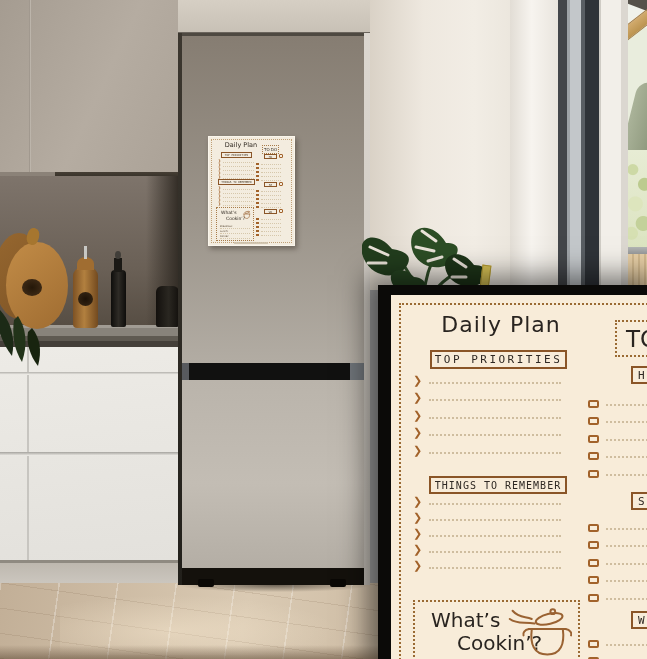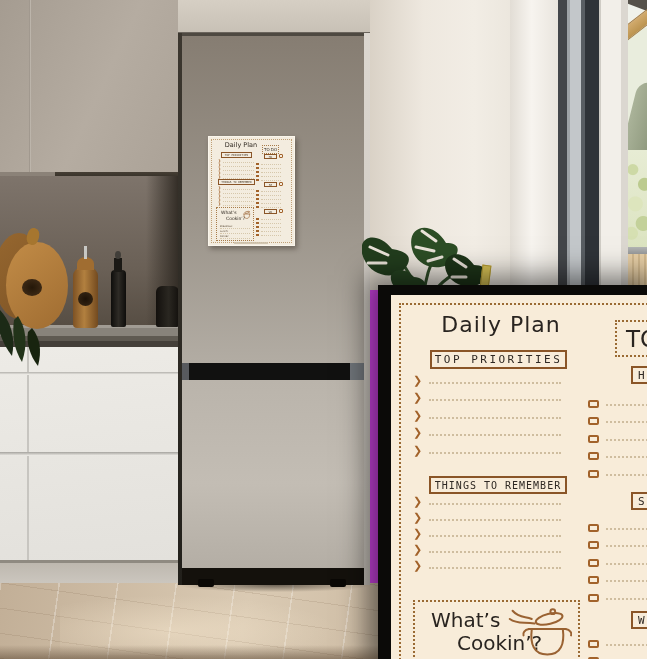--- a/index.html
+++ b/index.html
@@ -1,17 +1,17 @@
 <!DOCTYPE html>
 <html><head>
 <meta charset="utf-8">
 <style>
   html,body{margin:0;padding:0;background:#222;}
   .stage{position:relative;width:647px;height:659px;overflow:hidden;
-         font-family:"DejaVu Sans",sans-serif;background:#d946ef;}
+         font-family:"DejaVu Sans",sans-serif;background:#a3a3a3;}
   .stage *{position:absolute;box-sizing:border-box;}
 
   
   .right-wall{left:366px;top:0;width:144px;height:290px;
     background:linear-gradient(90deg,#d8d0c4,#eee8df 40%,#f2ede5 75%,#ece7de);}
   .window-jamb{left:510px;top:0;width:48px;height:285px;
     background:linear-gradient(90deg,#e2ddd5,#f7f4ef 45%,#e9e5de);}
   .window-frame{left:558px;top:0;width:41px;height:285px;
     background:linear-gradient(90deg,#43464a 0 9px,#9ea3a7 9px 12px,#c3c7ca 12px 23px,#595e63 23px 27px,#2f3338 27px 41px);}
   .window-sash{left:599px;top:0;width:29px;height:285px;

